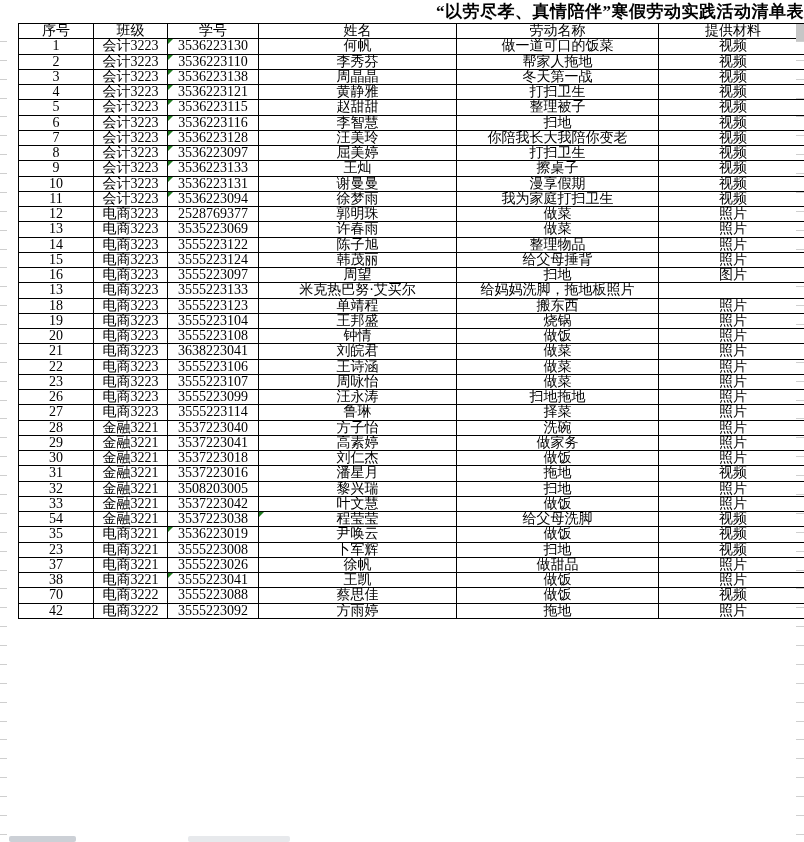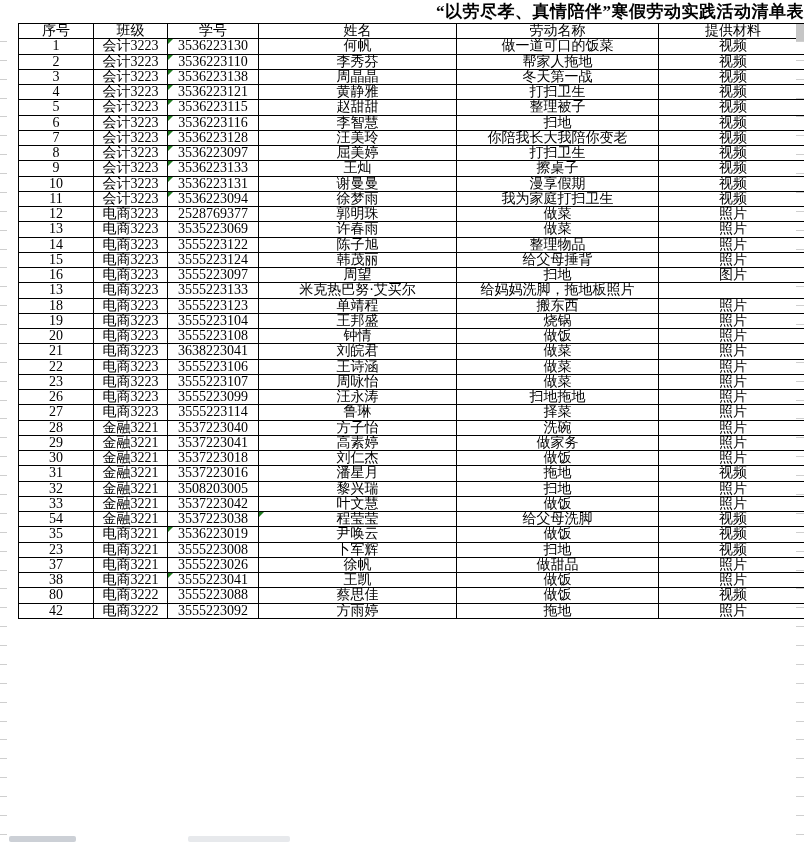--- a/index.html
+++ b/index.html
@@ -344,21 +344,21 @@
       </tr>
       <tr>
         <td>38</td>
         <td>电商3221</td>
         <td><span class="err-tri" style="border-top-color: rgb(31, 122, 31);"></span>3555223041</td>
         <td>王凯</td>
         <td>做饭</td>
         <td>照片</td>
       </tr>
       <tr>
-        <td>80</td>
+        <td>70</td>
         <td>电商3222</td>
         <td>3555223088</td>
         <td>蔡思佳</td>
         <td>做饭</td>
         <td>视频</td>
       </tr>
       <tr>
         <td>42</td>
         <td>电商3222</td>
         <td>3555223092</td>

